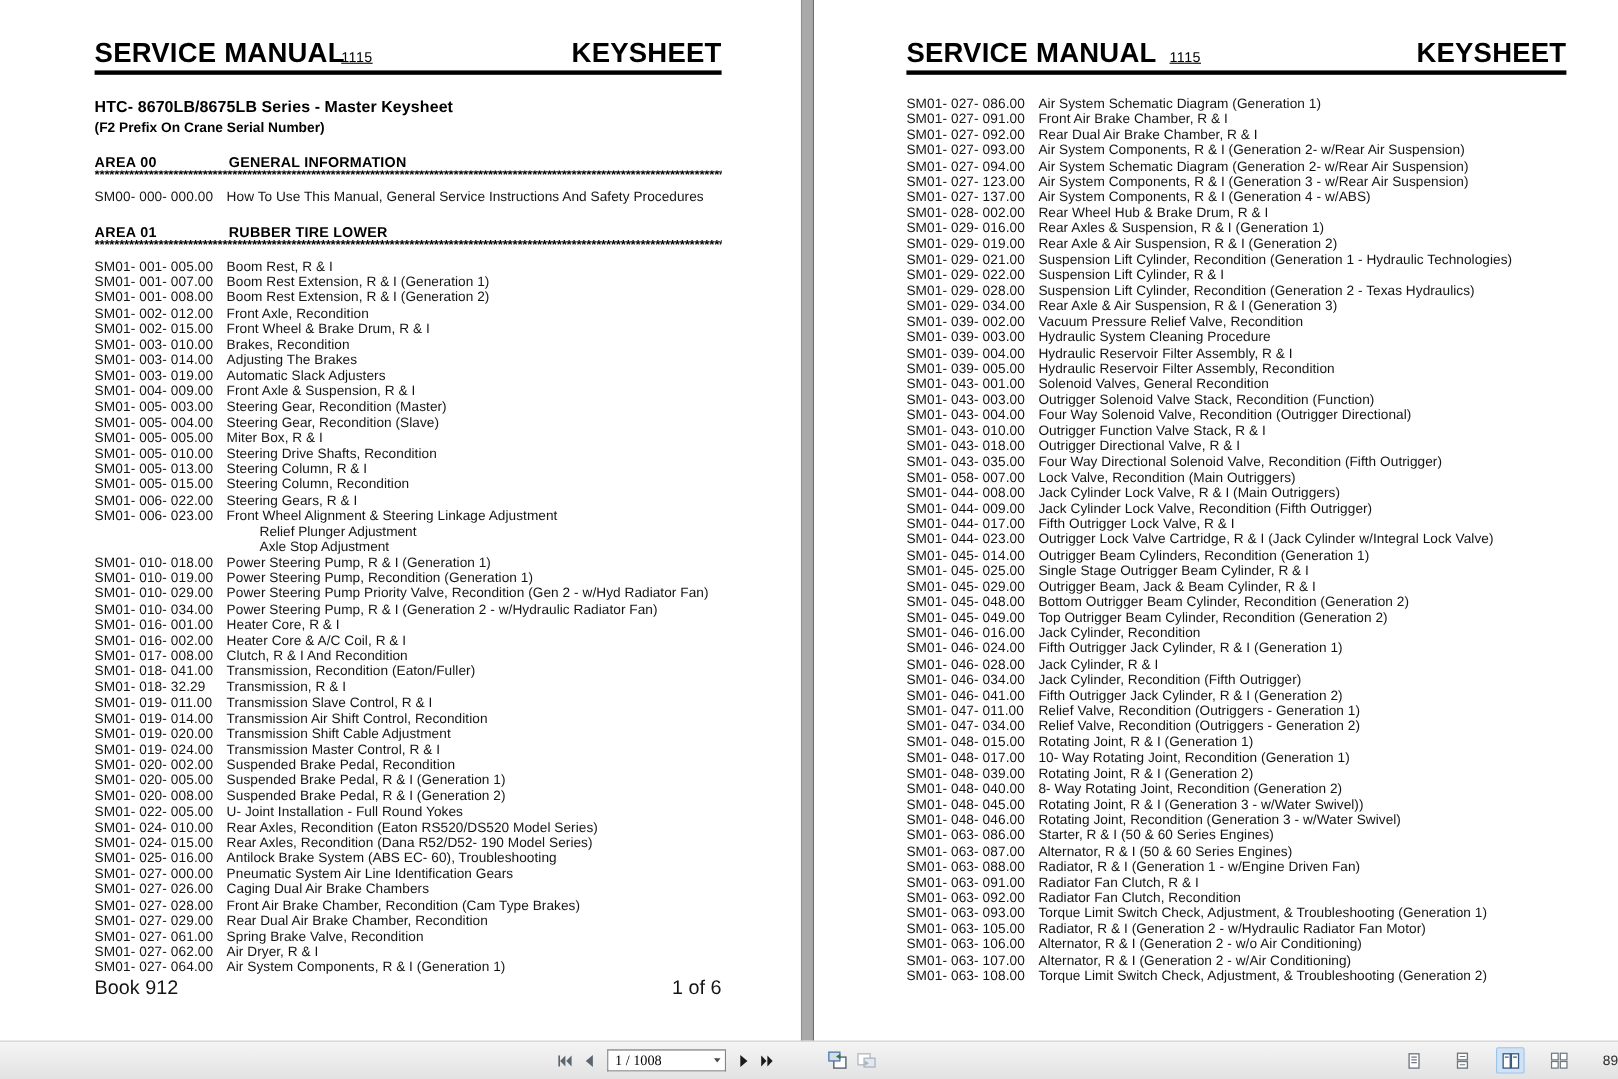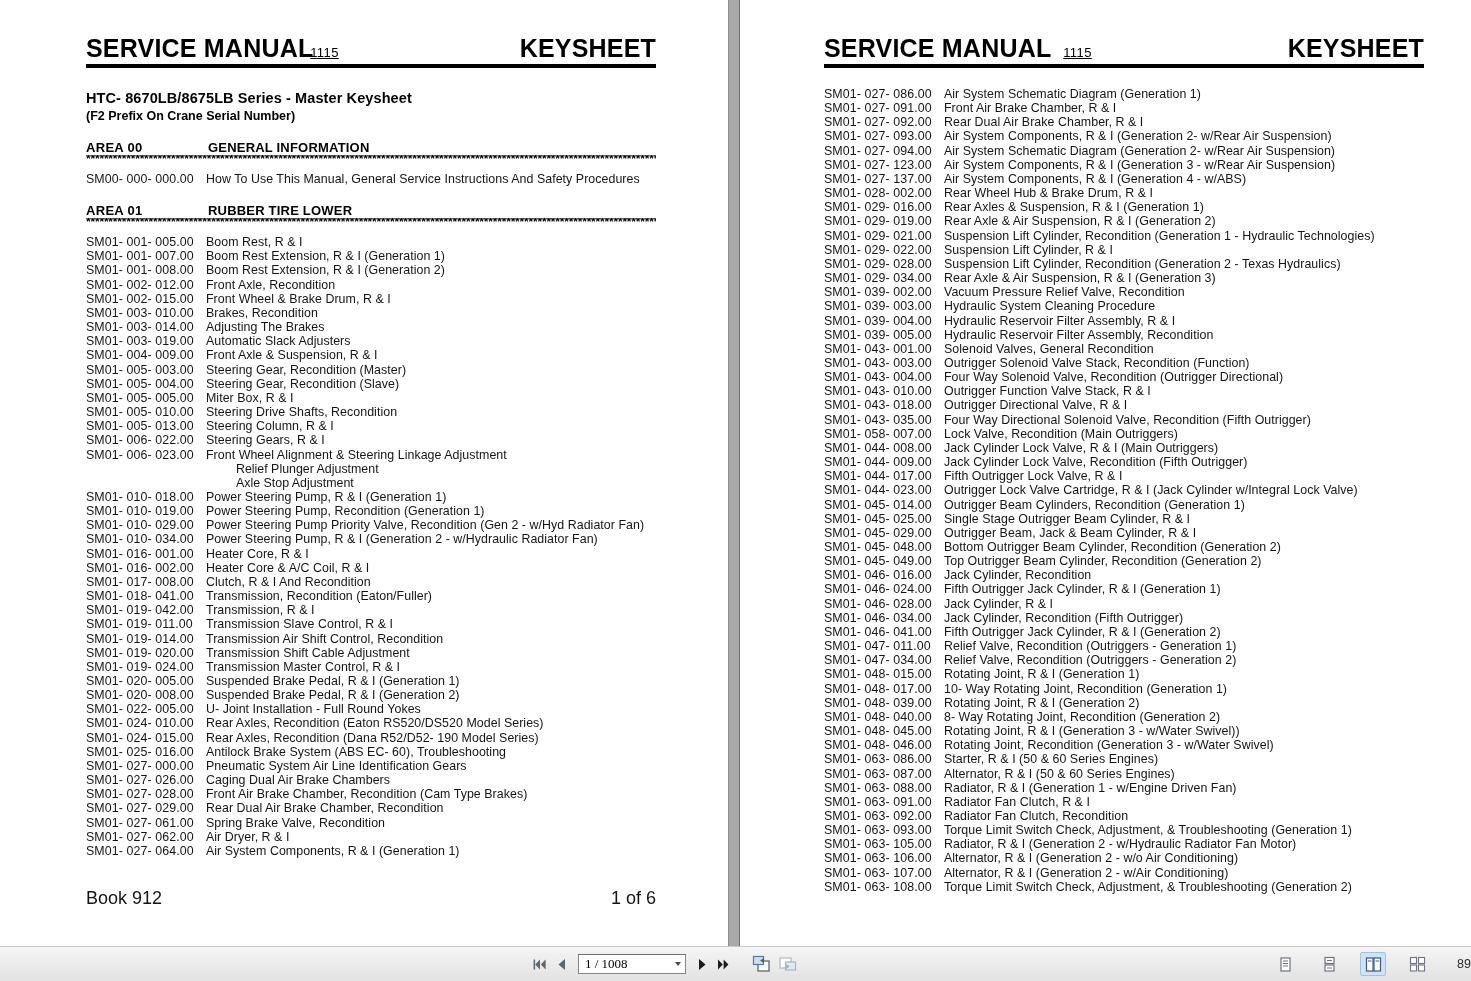--- a/index.html
+++ b/index.html
@@ -147,21 +147,21 @@
     position: absolute;
     left: 0; bottom: 0;
     width: 1471px; height: 35px;
     background: linear-gradient(to bottom, #f4f4f4 0%, #ececec 48%, #e2e2e2 100%);
     border-top: 1px solid #c9c9c9;
     display: flex;
     align-items: center;
   }
   .tb-center {
     position: absolute;
-    left: 530px;
+    left: 504px;
     display: flex;
     align-items: center;
     gap: 2px;
   }
   .tb-btn {
     width: 20px; height: 22px;
     display: flex; align-items: center; justify-content: center;
     cursor: default;
   }
   .pagebox {
@@ -310,20 +310,24 @@
             </div>
             <div class="entry">
               <span class="entry-code">SM01- 005- 010.00</span>
               <span class="entry-desc">Steering Drive Shafts, Recondition</span>
             </div>
             <div class="entry">
               <span class="entry-code">SM01- 005- 013.00</span>
               <span class="entry-desc">Steering Column, R &amp; I</span>
             </div>
             <div class="entry">
+              <span class="entry-code">SM01- 005- 015.00</span>
+              <span class="entry-desc">Steering Column, Recondition</span>
+            </div>
+            <div class="entry">
               <span class="entry-code">SM01- 006- 022.00</span>
               <span class="entry-desc">Steering Gears, R &amp; I</span>
             </div>
             <div class="entry">
               <span class="entry-code">SM01- 006- 023.00</span>
               <span class="entry-desc">Front Wheel Alignment &amp; Steering Linkage Adjustment</span>
             </div>
             <div class="entry-cont">Relief Plunger Adjustment</div>
             <div class="entry-cont">Axle Stop Adjustment</div>
             <div class="entry">
@@ -352,38 +356,42 @@
             </div>
             <div class="entry">
               <span class="entry-code">SM01- 017- 008.00</span>
               <span class="entry-desc">Clutch, R &amp; I And Recondition</span>
             </div>
             <div class="entry">
               <span class="entry-code">SM01- 018- 041.00</span>
               <span class="entry-desc">Transmission, Recondition  (Eaton/Fuller)</span>
             </div>
             <div class="entry">
-              <span class="entry-code">SM01- 019- 042.00</span>
+              <span class="entry-code">SM01- 018- 32.29</span>
               <span class="entry-desc">Transmission, R &amp; I</span>
             </div>
             <div class="entry">
               <span class="entry-code">SM01- 019- 011.00</span>
               <span class="entry-desc">Transmission Slave Control, R &amp; I</span>
             </div>
             <div class="entry">
               <span class="entry-code">SM01- 019- 014.00</span>
               <span class="entry-desc">Transmission Air Shift Control, Recondition</span>
             </div>
             <div class="entry">
               <span class="entry-code">SM01- 019- 020.00</span>
               <span class="entry-desc">Transmission Shift Cable Adjustment</span>
             </div>
             <div class="entry">
               <span class="entry-code">SM01- 019- 024.00</span>
               <span class="entry-desc">Transmission Master Control, R &amp; I</span>
+            </div>
+            <div class="entry">
+              <span class="entry-code">SM01- 020- 002.00</span>
+              <span class="entry-desc">Suspended Brake Pedal, Recondition</span>
             </div>
             <div class="entry">
               <span class="entry-code">SM01- 020- 005.00</span>
               <span class="entry-desc">Suspended Brake Pedal, R &amp; I (Generation 1)</span>
             </div>
             <div class="entry">
               <span class="entry-code">SM01- 020- 008.00</span>
               <span class="entry-desc">Suspended Brake Pedal, R &amp; I (Generation 2)</span>
             </div>
             <div class="entry">

